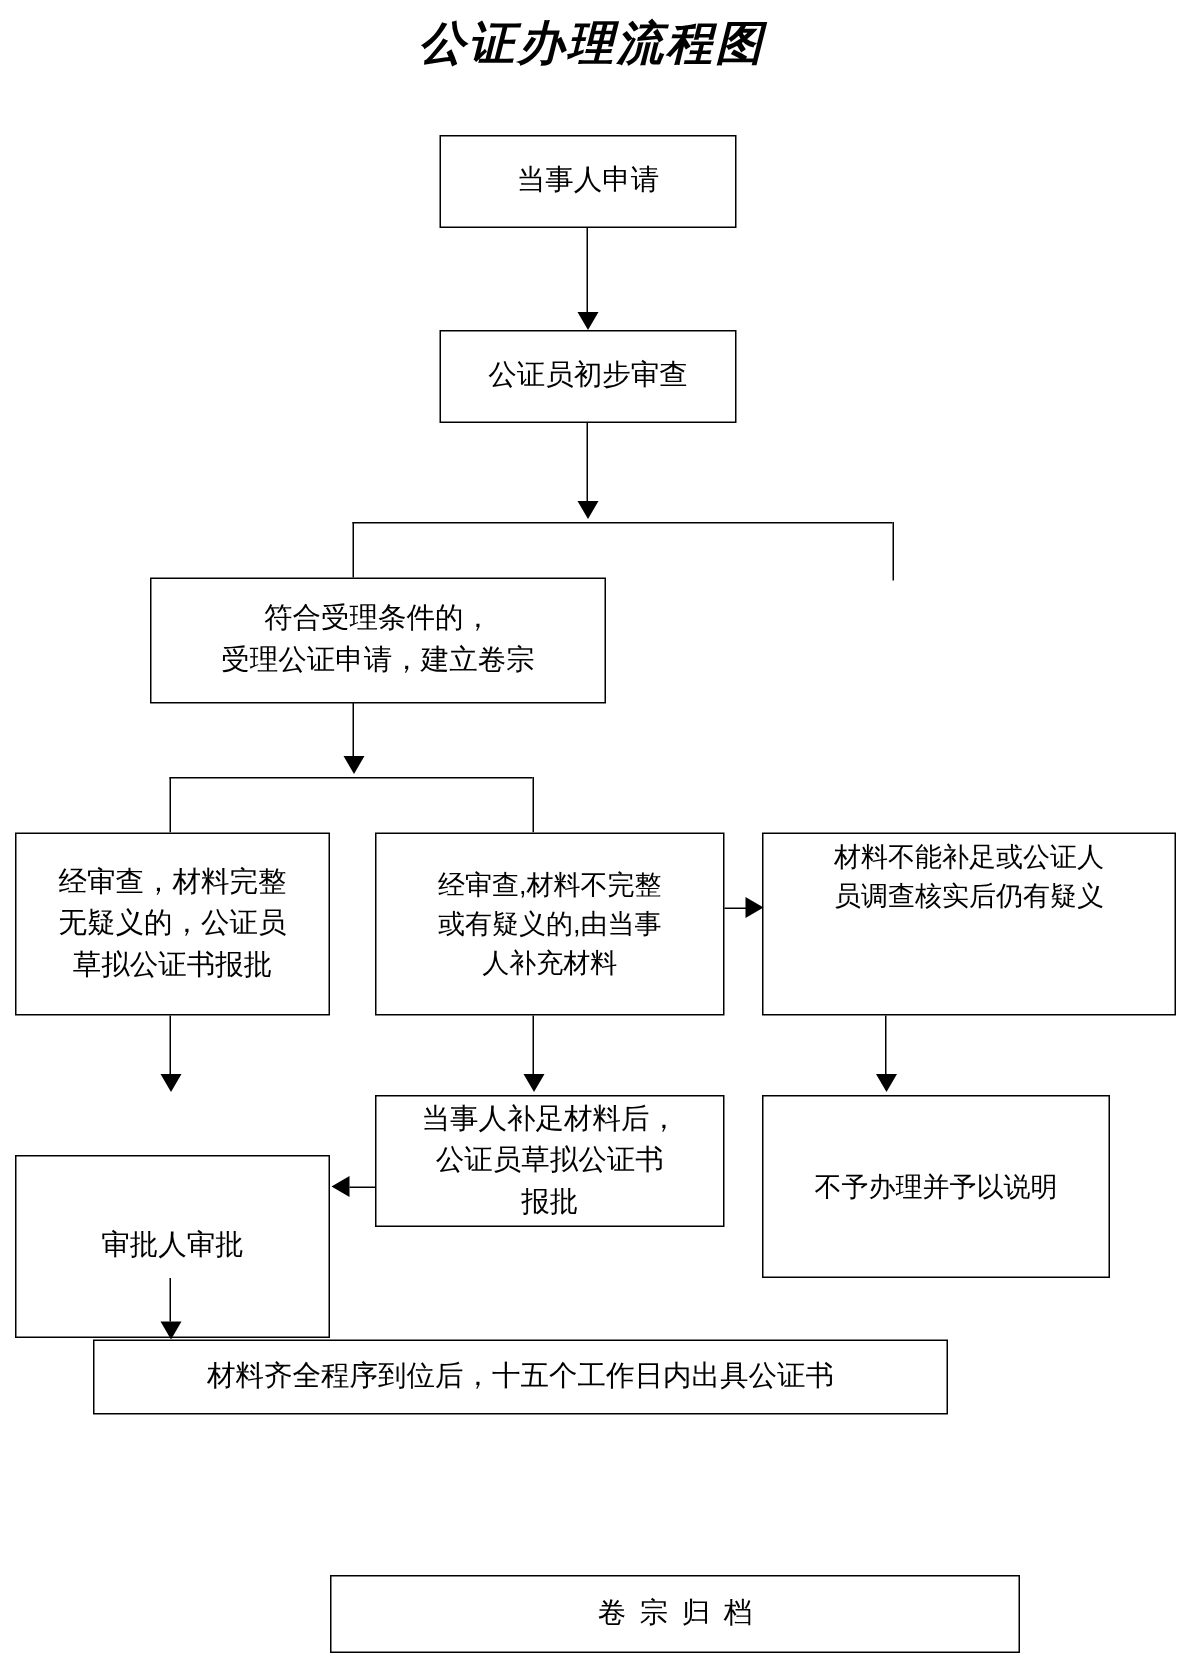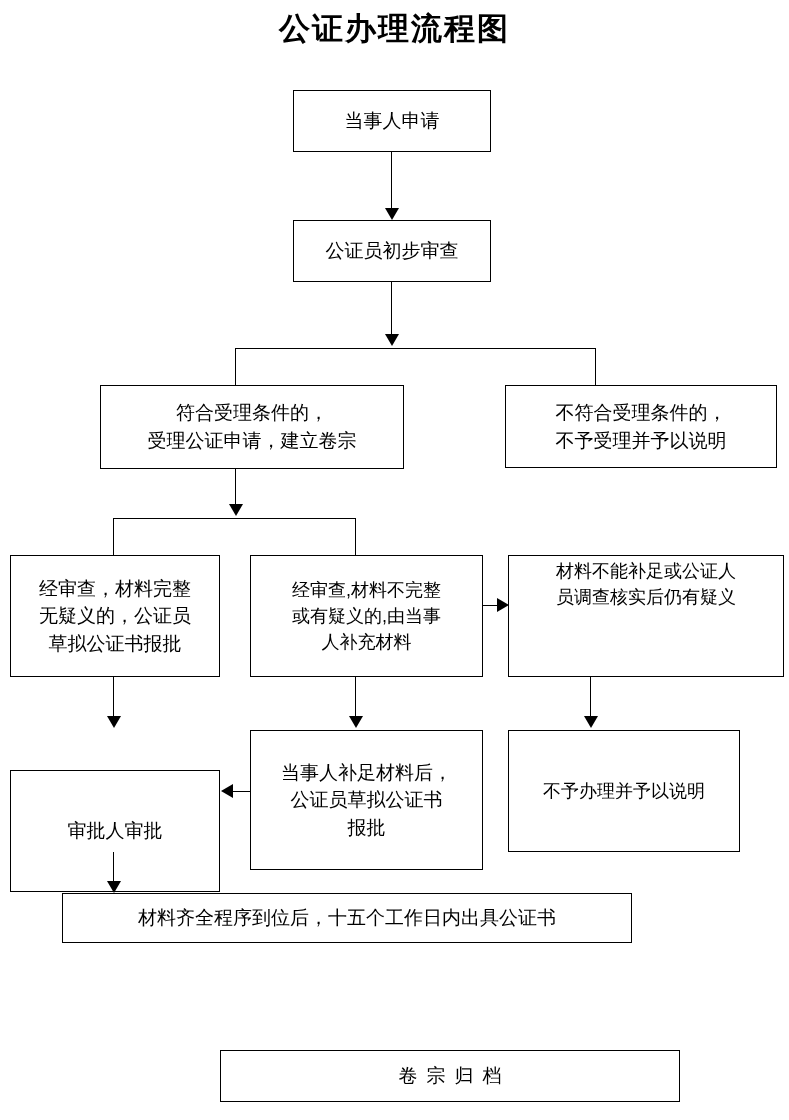--- a/index.html
+++ b/index.html
@@ -21,20 +21,21 @@
   .title {
     position: absolute;
     left: 0;
     top: 8px;
     width: 789px;
     text-align: center;
     font-size: 31px;
     font-weight: bold;
     letter-spacing: 2px;
     font-family: "Liberation Serif", "DejaVu Serif", serif;
+    font-style: italic;
   }
   .node {
     position: absolute;
     box-sizing: border-box;
     border: 1.6px solid #000000;
     background: #ffffff;
     display: flex;
     align-items: center;
     justify-content: center;
     text-align: center;
@@ -105,22 +106,20 @@
   <div class="vline" style="left:391px; top:282px; height:52px;"></div>
   <div class="arrow-down" style="left:385px; top:334px;"></div>
 
   <div class="hline" style="left:235px; top:348px; width:360px;"></div>
   <div class="vline" style="left:235px; top:348px; height:39px;"></div>
   <div class="vline" style="left:595px; top:348px; height:39px;"></div>
 
   <div class="node" style="left:100px; top:385px; width:304px; height:84px;">符合受理条件的，
 受理公证申请，建立卷宗</div>
 
-  <div class="node" style="left:505px; top:385px; width:272px; height:83px;">不符合受理条件的，
-不予受理并予以说明</div>
 
   <div class="vline" style="left:235px; top:468px; height:36px;"></div>
   <div class="arrow-down" style="left:229px; top:504px;"></div>
 
   <div class="hline" style="left:113px; top:518px; width:242px;"></div>
   <div class="vline" style="left:113px; top:518px; height:37px;"></div>
   <div class="vline" style="left:355px; top:518px; height:37px;"></div>
 
   <div class="node" style="left:10px; top:555px; width:210px; height:122px;">经审查，材料完整
 无疑义的，公证员
@@ -140,21 +139,21 @@
   <div class="arrow-down" style="left:107px; top:716px;"></div>
 
   <div class="vline" style="left:355px; top:677px; height:39px;"></div>
   <div class="arrow-down" style="left:349px; top:716px;"></div>
 
   <div class="vline" style="left:590px; top:677px; height:39px;"></div>
   <div class="arrow-down" style="left:584px; top:716px;"></div>
 
   <div class="node" style="left:10px; top:730px; width:210px; height:122px;margin-top:40px;">审批人审批</div>
 
-  <div class="node" style="left:250px; top:730px; width:233px; height:140px;">当事人补足材料后，
+  <div class="node" style="left:250px; top:730px; width:233px; height:88px;">当事人补足材料后，
 公证员草拟公证书
 报批</div>
 
   <div class="node sans" style="left:508px; top:730px; width:232px; height:122px;">不予办理并予以说明</div>
 
   <div class="hline" style="left:233px; top:791px; width:17px;"></div>
   <div class="arrow-left" style="left:221px; top:784px;"></div>
 
   <div class="vline" style="left:113px; top:852px; height:29px;"></div>
   <div class="arrow-down" style="left:107px; top:881px;"></div>

